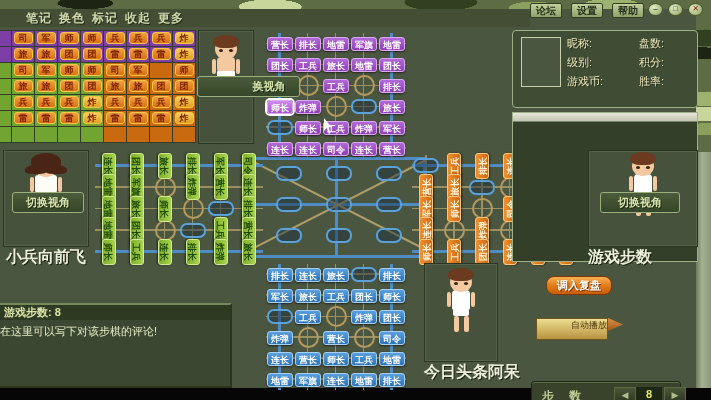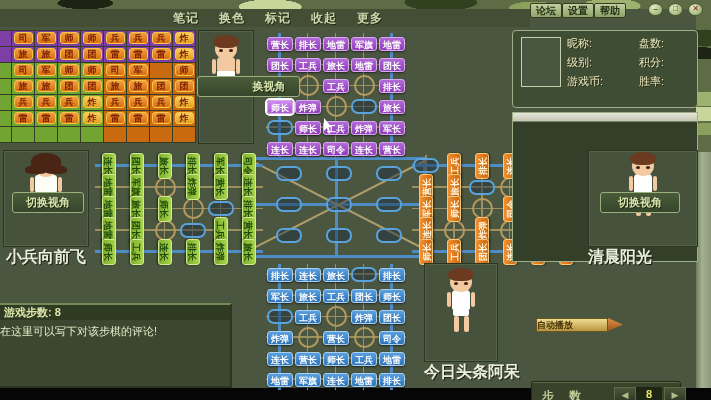--- a/index.html
+++ b/index.html
@@ -12,24 +12,24 @@
     radial-gradient(ellipse 60px 14px at 62% 25%,#31401f 0 60%,transparent 61%),
     radial-gradient(ellipse 48px 12px at 86% 65%,#9db26e 0 60%,transparent 61%),
     radial-gradient(ellipse 40px 10px at 75% 85%,#8aa05c 0 60%,transparent 61%);}
   #topstrip{position:absolute;left:0;top:0;width:711px;height:9px;}
   #rightstrip-top{position:absolute;left:696px;top:0;width:15px;height:152px;}
   #rightstrip-bot{position:absolute;left:696px;top:152px;width:15px;height:238px;
      background:linear-gradient(to right,#6d7a5c,#a5b292 40%,#8b987a);}
   #botstrip{position:absolute;left:0;top:388px;width:711px;height:12px;background:#060606;}
   
   #menubar{position:absolute;left:0;top:9px;width:530px;height:18px;background:#434e35;
-     display:flex;align-items:center;gap:20px;padding-left:26px;box-sizing:border-box;justify-content:center;}
+     display:flex;align-items:center;gap:7px;padding-left:26px;box-sizing:border-box;}
   .mi{font-size:12px;font-weight:bold;color:#cfd8ac;letter-spacing:1px;text-shadow:1px 1px 0 #222a18;cursor:default;}
   
-  #tbbtns{position:absolute;left:530px;top:3px;display:flex;gap:0;}
+  #tbbtns{position:absolute;left:530px;top:3px;display:flex;gap:9px;}
   .tbb{height:13px;padding:0 5px;background:linear-gradient(#c2cf9e,#8fa268);
        border:1px solid #333f22;border-radius:2px;font-size:10px;font-weight:bold;
        color:#23301a;line-height:13px;}
   #winbtns{position:absolute;left:648px;top:3px;display:flex;gap:5px;}
   .oval{width:13px;height:11px;border-radius:50%;border:1px solid #49592f;
         background:radial-gradient(circle at 35% 30%,#e2ecc4,#8ba160);
         font-size:8px;line-height:10px;text-align:center;color:#2c3a1c;font-weight:bold;}
   .oval.close{color:#8a1210;}
   
   #tracker{position:absolute;left:0;top:30px;display:grid;
@@ -112,22 +112,22 @@
   .il{font-size:11px;color:#eee8bc;text-shadow:1px 1px 0 #242c18;}
   #bigpanel{position:absolute;left:512px;top:112px;width:184px;height:148px;background:#333f29;
      border:1px solid #9fb089;z-index:2;}
   #bigpanel .hdr{height:8px;background:linear-gradient(#e6e6da,#c6c6b4);border-bottom:1px solid #77856a;}
   
   .obtn{position:absolute;width:64px;height:17px;border-radius:8px;border:1px solid #7a3808;
      background:linear-gradient(#f8b050,#e07818 55%,#c85e08);color:#fff;font-size:11px;font-weight:bold;
      text-align:center;line-height:17px;text-shadow:1px 1px 0 #7a3000;z-index:3;}
   #btn-load{left:546px;top:276px;} #btn-save{left:546px;top:298px;}
   #btn-auto{position:absolute;left:536px;top:318px;height:13px;display:flex;z-index:3;}
-  #btn-auto .case{width:72px;height:14px;background:linear-gradient(#eedd90,#b89440);
-     border:1px solid #6a5420;font-size:9px;font-weight:bold;color:#4a3408;line-height:12px;text-align:left;box-sizing:border-box;}
+  #btn-auto .case{width:72px;height:22px;background:linear-gradient(#eedd90,#b89440);
+     border:1px solid #6a5420;font-size:9px;font-weight:normal;color:#4a3408;line-height:12px;text-align:right;box-sizing:border-box;}
   #btn-auto .tip{width:15px;height:13px;background:linear-gradient(#d89048,#a05818);
      clip-path:polygon(0 0,100% 50%,0 100%);}
   #steppanel{position:absolute;left:531px;top:344px;width:148px;height:40px;background:#39432c;
      border-radius:3px;border:1px solid #202817;box-shadow:inset 0 1px 0 #5c6c46;z-index:3;margin-top:37px;}
   #steplabel{position:absolute;left:10px;top:6px;font-size:12px;font-weight:bold;color:#c2cc98;letter-spacing:6px;}
   .stepbtn{position:absolute;top:5px;width:20px;height:15px;background:linear-gradient(#4a5638,#2c3420);
      border:1px solid #5a6a44;color:#b0bc8c;font-size:9px;text-align:center;line-height:14px;}
   #stepprev{left:82px;} #stepnext{left:132px;}
   #stepval{position:absolute;left:104px;top:5px;width:26px;height:15px;background:#1e2614;
      color:#e8e868;font-size:11px;font-weight:bold;text-align:center;line-height:15px;}
@@ -774,21 +774,21 @@
         </div>
         <div class="torso"></div>
       <div class="briefs"></div>
         <div class="legs">
           <i></i>
           <i></i>
         </div>
     </div>
   </div>
   <div class="viewbtn" style="left:600px;top:192px;width:70px;">切换视角</div>
-  <div class="pname" style="left:588px;top:247px;">清晨阳光</div>
+  <div class="pname" style="left:588px;top:247px;">游戏步数</div>
 
   <div class="avpanel" id="p-bottom">
     <div class="fig" style="left:14px;top:8px;">
       <div class="head">
           <div class="hair"></div>
         </div>
         <div class="torso"></div>
       <div class="briefs"></div>
         <div class="legs">
           <i></i>
@@ -808,20 +808,21 @@
     <div class="ilcol" id="ir">
         <div class="il">盘数:</div>
         <div class="il">积分:</div>
         <div class="il">胜率:</div>
       </div>
   </div>
   <div id="bigpanel">
     <div class="hdr"></div>
   </div>
 
+  <div class="obtn" id="btn-load">调入复盘</div>
   <div id="btn-auto">
     <div class="case">自动播放</div>
     <div class="tip"></div>
   </div>
 
   <div id="steppanel">
     <div id="steplabel">步 数</div>
     <div class="stepbtn" id="stepprev">◀</div>
     <div id="stepval">8</div>
     <div class="stepbtn" id="stepnext">▶</div>

